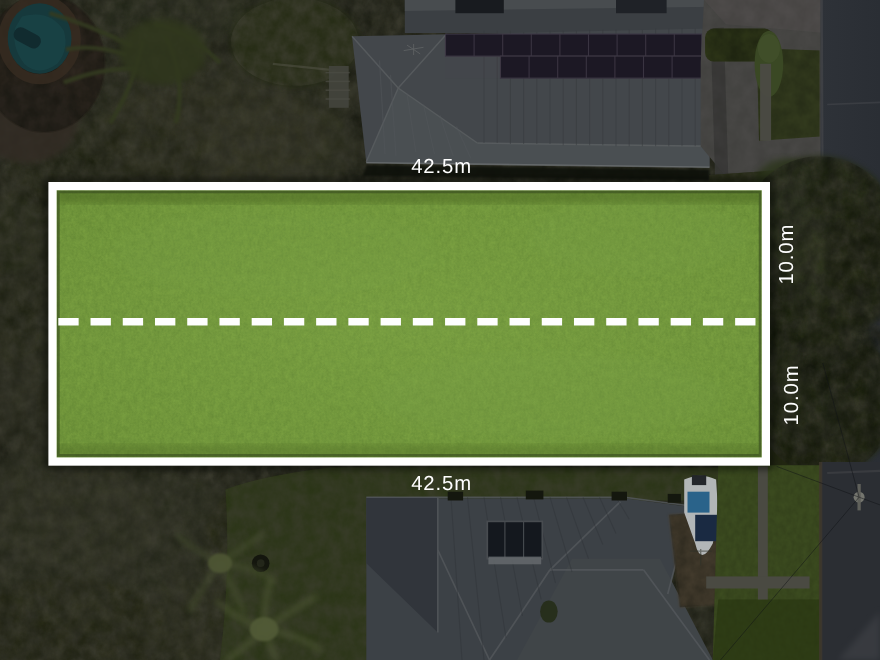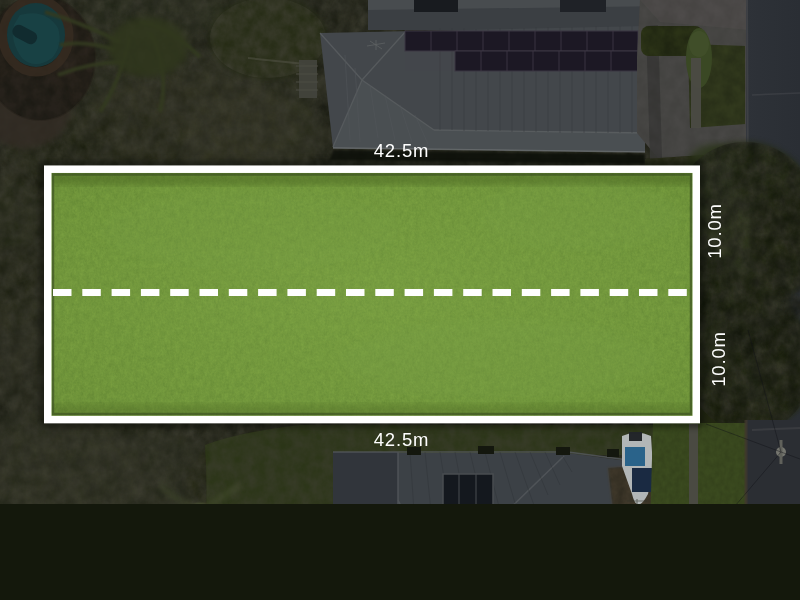--- a/index.html
+++ b/index.html
@@ -1,16 +1,16 @@
 <!DOCTYPE html>
 <html><head>
 <meta charset="utf-8">
 <style>
   html,body{margin:0;padding:0;background:#14180c;}
-  #scene{position:relative;width:800px;height:504px;overflow:hidden;font-family:"Liberation Sans", sans-serif;}
+  #scene{position:relative;width:800px;height:600px;overflow:hidden;font-family:"Liberation Sans", sans-serif;}
 </style>
 </head>
 <body>
 <div id="scene">
 <svg width="800" height="600" viewBox="0 0 800 600">
 <defs>
   <filter id="noiseCoarse" x="0" y="0" width="100%" height="100%" color-interpolation-filters="sRGB">
     <feTurbulence type="fractalNoise" baseFrequency="0.035 0.03" numOctaves="3" seed="7" result="n"></feTurbulence>
     <feColorMatrix in="n" type="matrix" values="0 0 0 0 0.24  0 0 0 0 0.24  0 0 0 0 0.18  0 0 0 1.4 -0.15"></feColorMatrix>
     <feComposite operator="in" in2="SourceGraphic"></feComposite>

